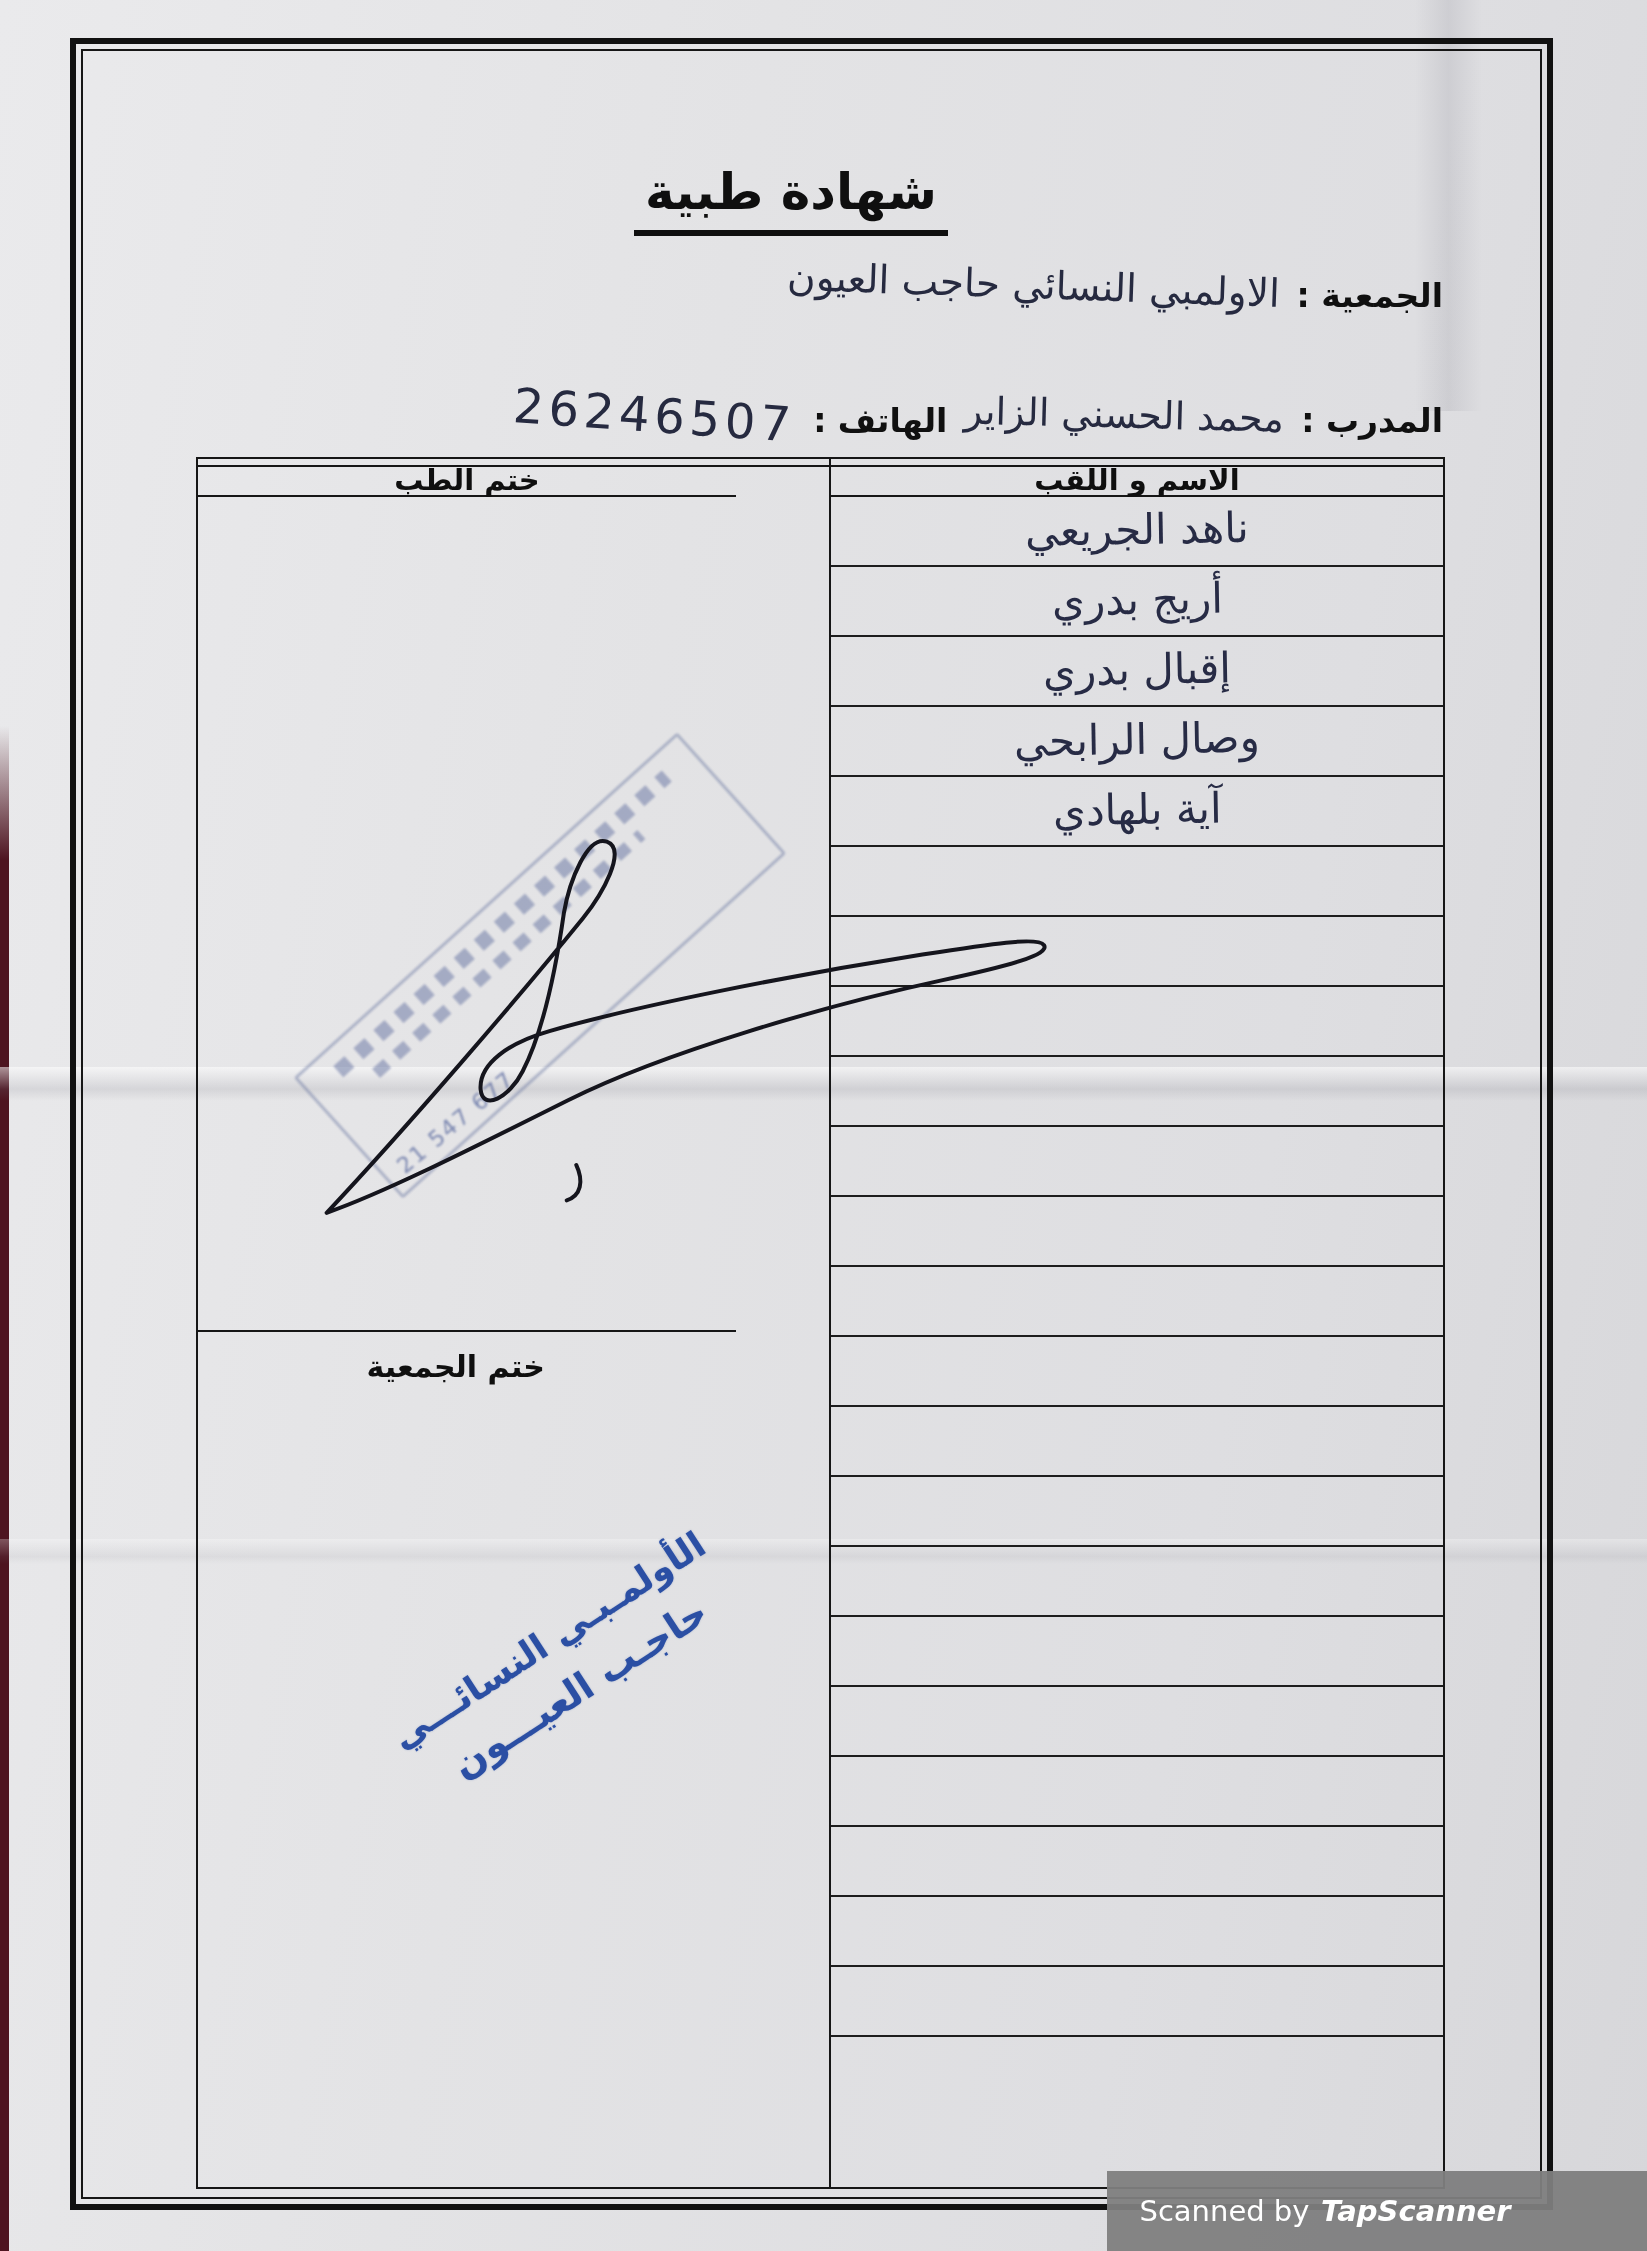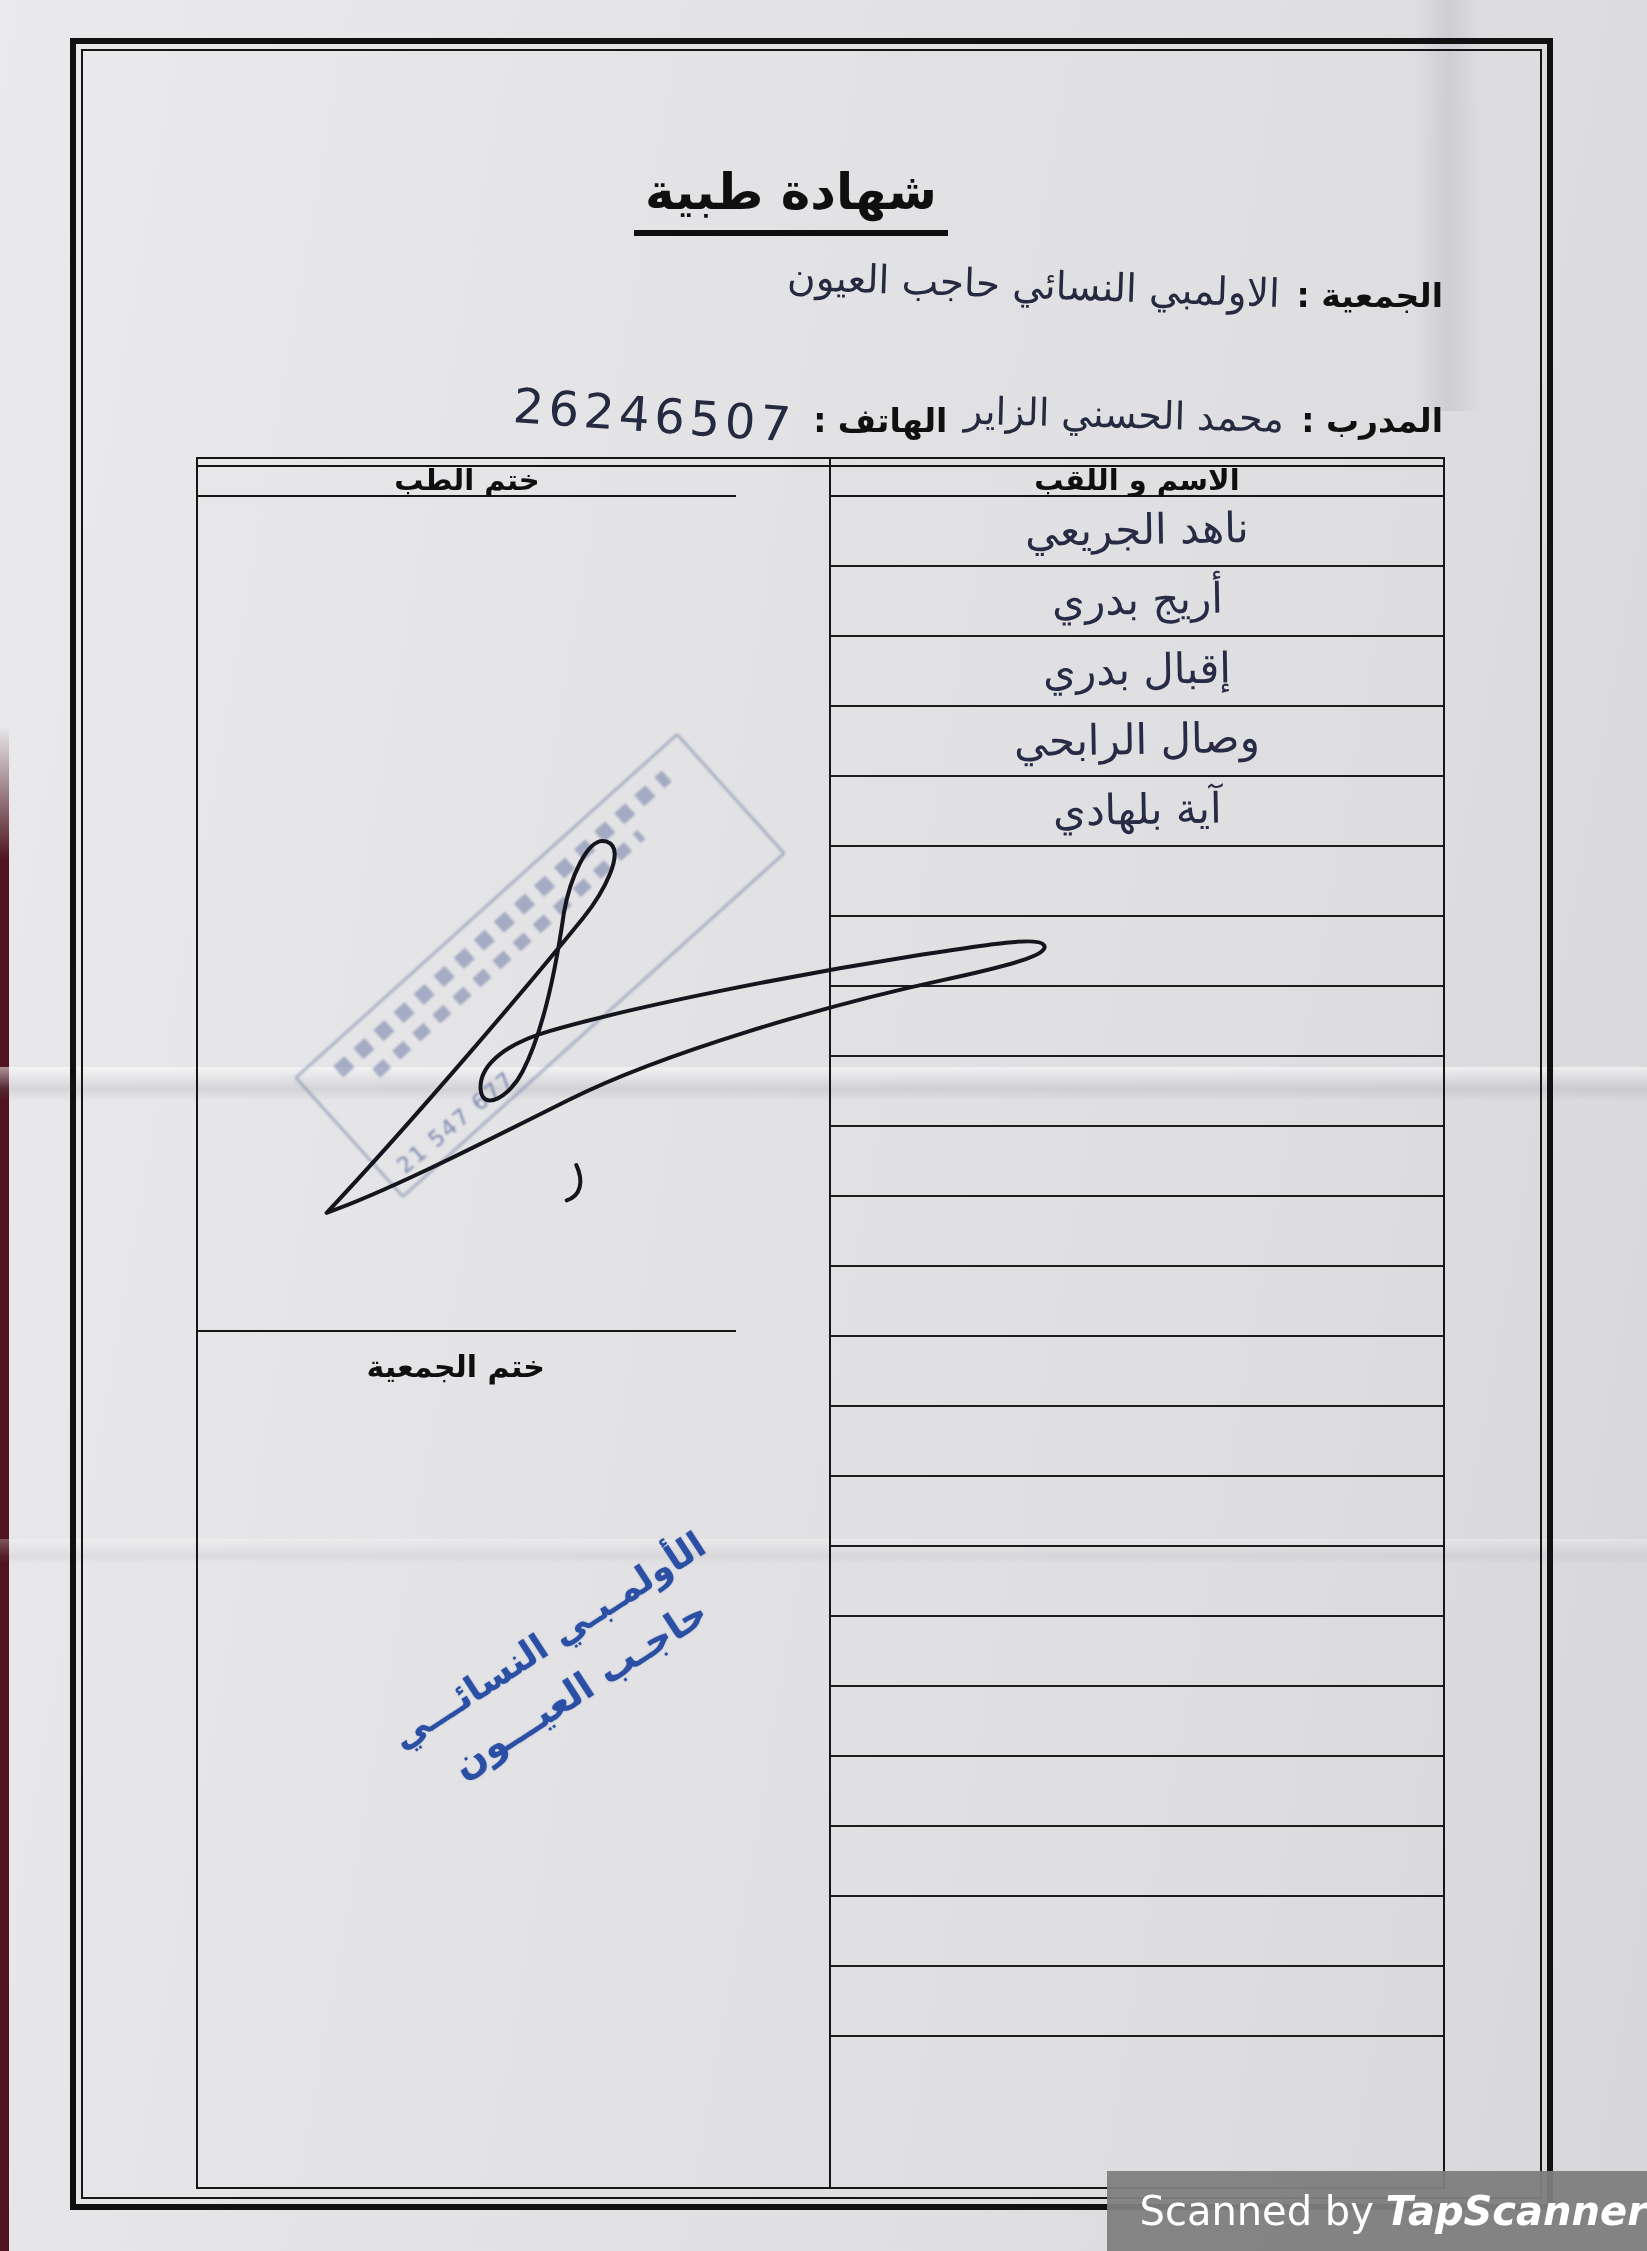--- a/index.html
+++ b/index.html
@@ -65,21 +65,21 @@
   .signature{position:absolute;left:253px;top:813px;width:832px;height:440px;z-index:6;}
 
   
   .assoc-stamp{position:absolute;left:335px;top:1615px;width:459px;transform:rotate(-33deg);
     text-align:center;color:#2b4fa4;direction:rtl;z-index:4;text-shadow:0 0 1.9px rgba(43,79,164,.35);}
   .as-line1{font-size:36px;font-weight:bold;letter-spacing:1px;}
   .as-line2{font-size:38px;font-weight:bold;margin-top:15.3px;letter-spacing:1.9px;}
 
   
   .watermark{position:absolute;right:0;bottom:0;width:541px;height:80px;background:rgba(126,126,126,.95);
-    display:flex;align-items:center;padding-left:32.5px;box-sizing:border-box;z-index:10;color:#fff;font-size:40px;}
+    display:flex;align-items:center;padding-left:32.5px;box-sizing:border-box;z-index:10;color:#fff;font-size:29px;}
   .wm-brand{font-weight:bold;margin-left:11.5px;font-style:italic;}
 </style>
 </head>
 <body>
 
 <div class="scan">
   <div class="paper">
     <div class="left-maroon"></div>
     <div class="crease-h"></div>
     <div class="crease-h2"></div>

